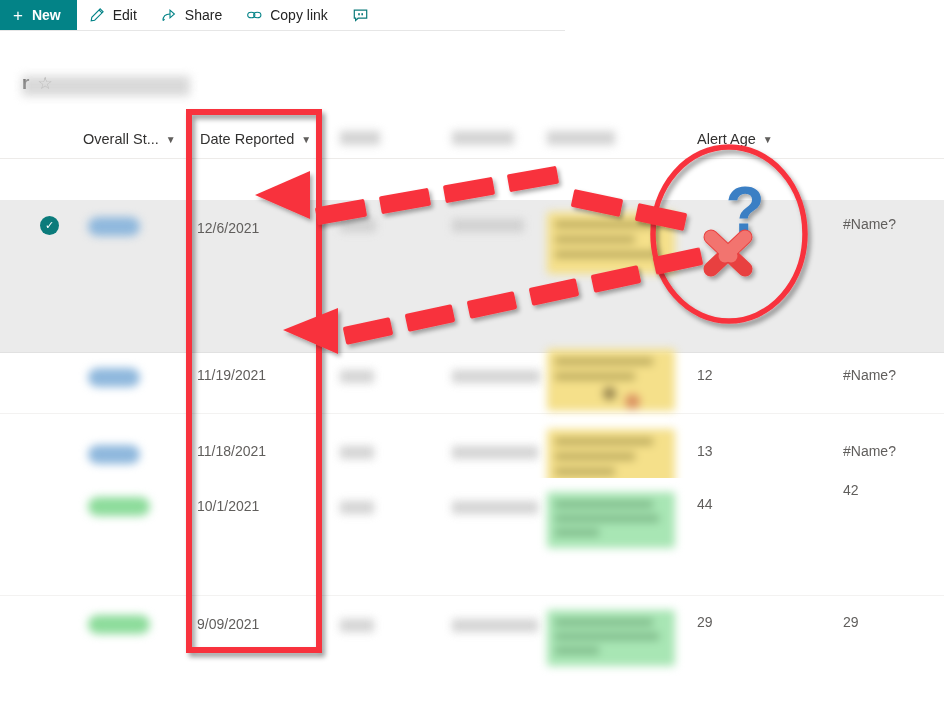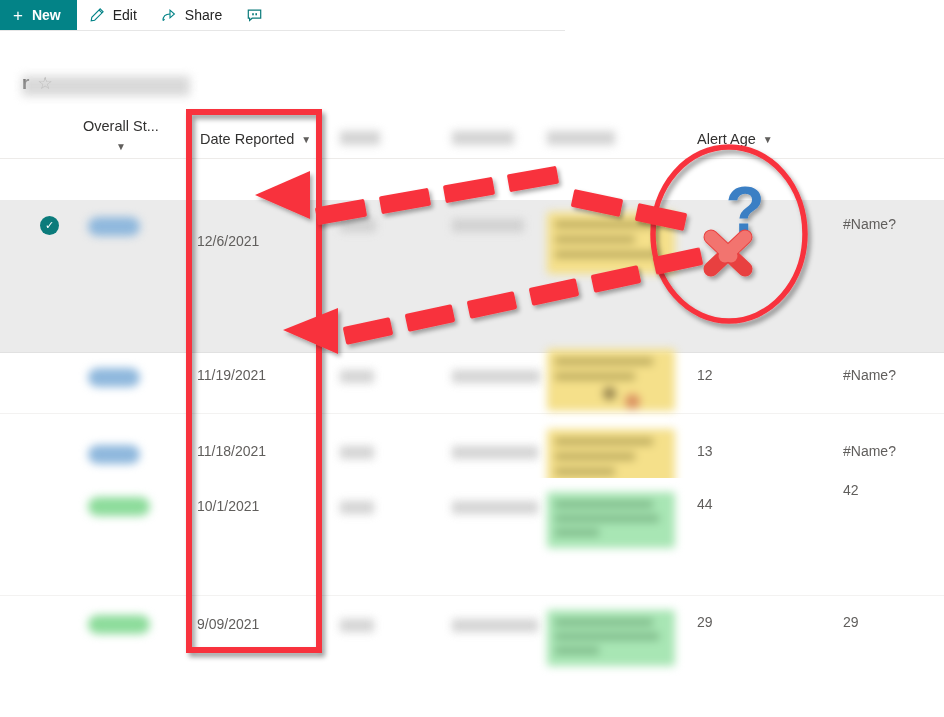--- a/index.html
+++ b/index.html
@@ -164,20 +164,29 @@
       <span class="cmd-icn">
         <svg width="16" height="16" viewBox="0 0 16 16" fill="none" stroke="#038387" stroke-width="1.1">
           <path d="M2 13.5c0-4 2.9-6.4 7-6.5"></path>
           <path d="M9 3.2l4.4 3.8L9 10.8z"></path>
           <path d="M2 13.5l1.6-1.2"></path>
         </svg>
       </span>
       <span>Share</span>
     </div>
 
+    <div class="cmd-item">
+      <span class="cmd-icn">
+        <svg width="17" height="16" viewBox="0 0 17 16" fill="none" stroke="#038387" stroke-width="1.1">
+          <ellipse cx="5.3" cy="8" rx="3.6" ry="2.8"></ellipse>
+          <ellipse cx="11.3" cy="8" rx="3.6" ry="2.8"></ellipse>
+        </svg>
+      </span>
+      <span>Copy link</span>
+    </div>
 
     <div class="cmd-item">
       <span class="cmd-icn">
         <svg width="17" height="16" viewBox="0 0 17 16" fill="none" stroke="#0b7b7b" stroke-width="1.2">
           <path d="M2.3 3.2h12.4v8H6.1L3.6 13.4V11.2H2.3z"></path>
           <rect x="6.2" y="6.2" width="1.6" height="2.1" fill="#0b7b7b" stroke="none"></rect>
           <rect x="9.4" y="6.2" width="1.6" height="2.1" fill="#0b7b7b" stroke="none"></rect>
         </svg>
       </span>
     </div>
@@ -188,21 +197,21 @@
     <div class="title-text">
       <span class="redact"></span>
       <span>r</span>
     </div>
     <span class="star-icon">☆</span>
   </div>
 
   <div class="grid">
 
     <div class="hdr">
-      <div class="hcell" style="left:83px;flex-direction:column;">
+      <div class="hcell" style="left:83px;">
         <span>Overall St...</span>
         <span class="chev">▼</span>
       </div>
       <div class="hcell" style="left:200px;">
         <span>Date Reported</span>
         <span class="chev">▼</span>
       </div>
       <div class="hblur" style="left:340px; width:40px;"></div>
       <div class="hblur" style="left:452px; width:62px;"></div>
       <div class="hblur" style="left:547px; width:68px;"></div>
@@ -210,21 +219,21 @@
         <span>Alert Age</span>
         <span class="chev">▼</span>
       </div>
     </div>
 
     <div class="rows">
 
       <div class="row selected" style="top:41px; height:153px;">
         <div class="sel-check">✓</div>
         <div class="pill blue" style="top:17px;"></div>
-        <div class="cell-date" style="top:33px;">12/6/2021</div>
+        <div class="cell-date" style="top:20px;">12/6/2021</div>
         <div class="cell-blur" style="left:340px; top:19px; width:36px;"></div>
         <div class="cell-blur" style="left:452px; top:19px; width:72px;"></div>
         <div class="note yellow" style="top:12px; width:128px; height:62px;">
           <span class="ln" style="top:9px; width:98px;"></span>
           <span class="ln" style="top:24px; width:80px;"></span>
           <span class="ln" style="top:39px; width:104px;"></span>
         </div>
         <div class="cell-age" style="top:16px;"></div>
         <div class="cell-ageclose" style="top:16px;">#Name?</div>
       </div>

